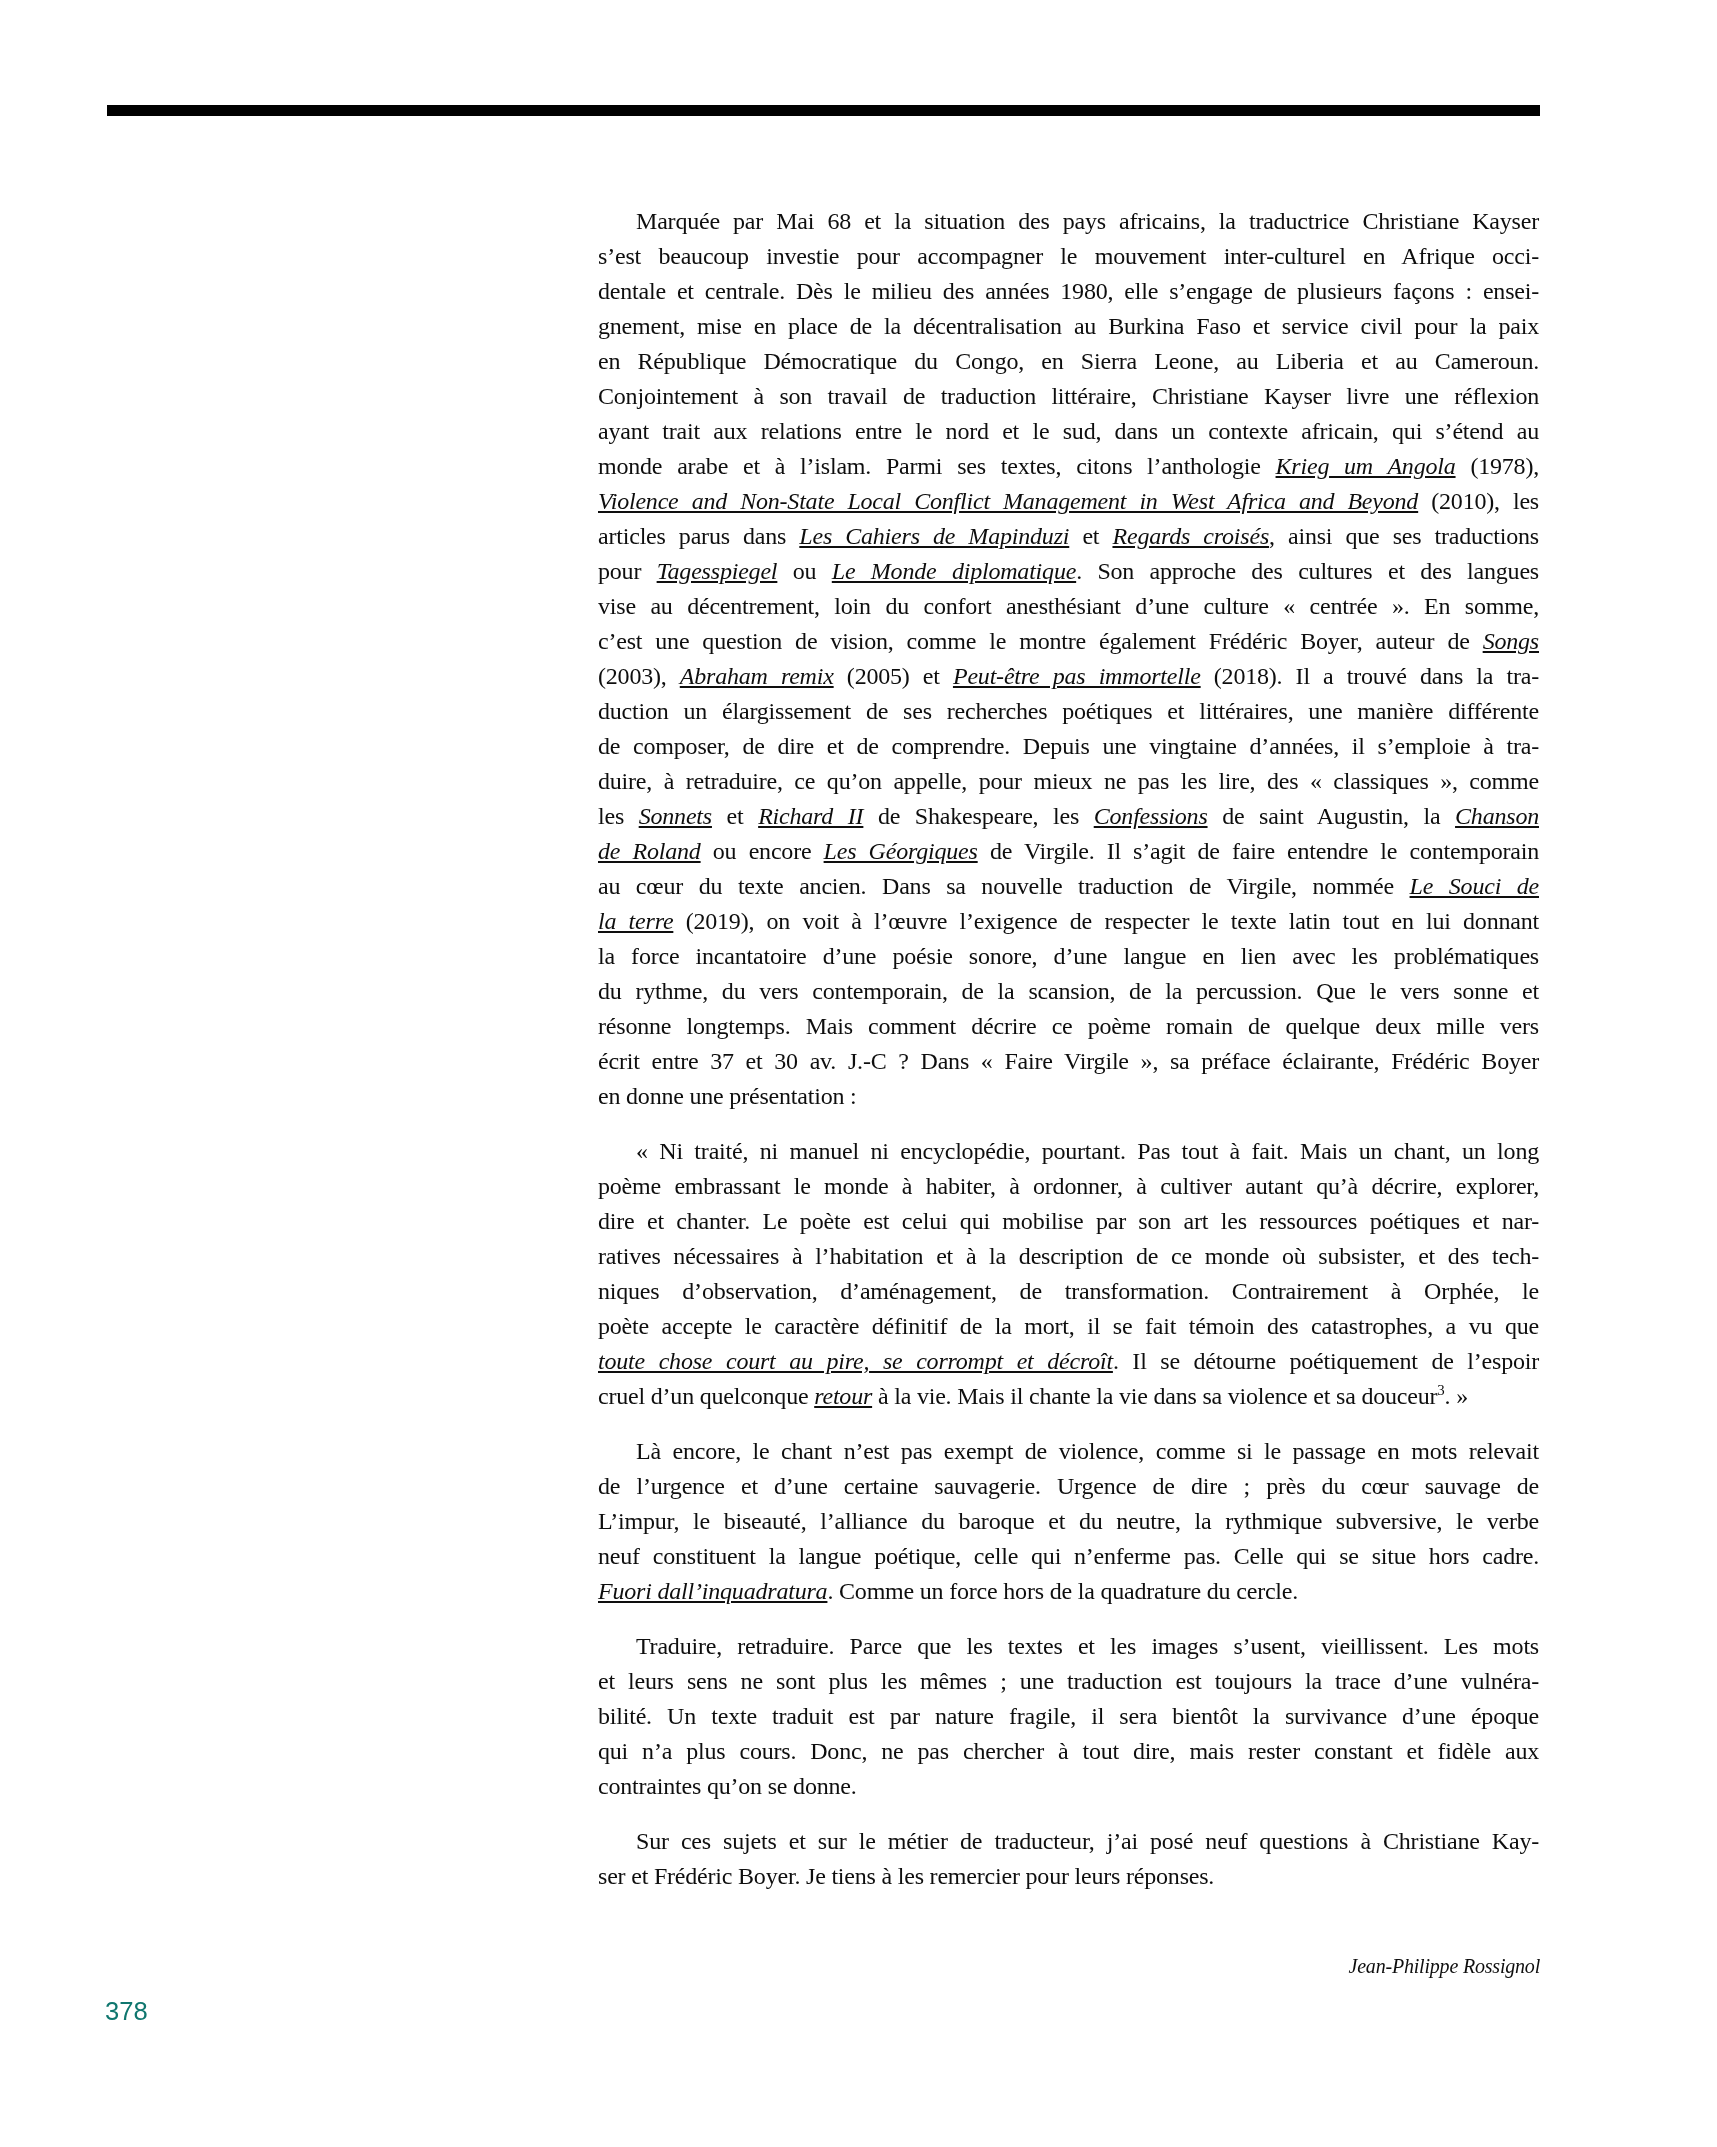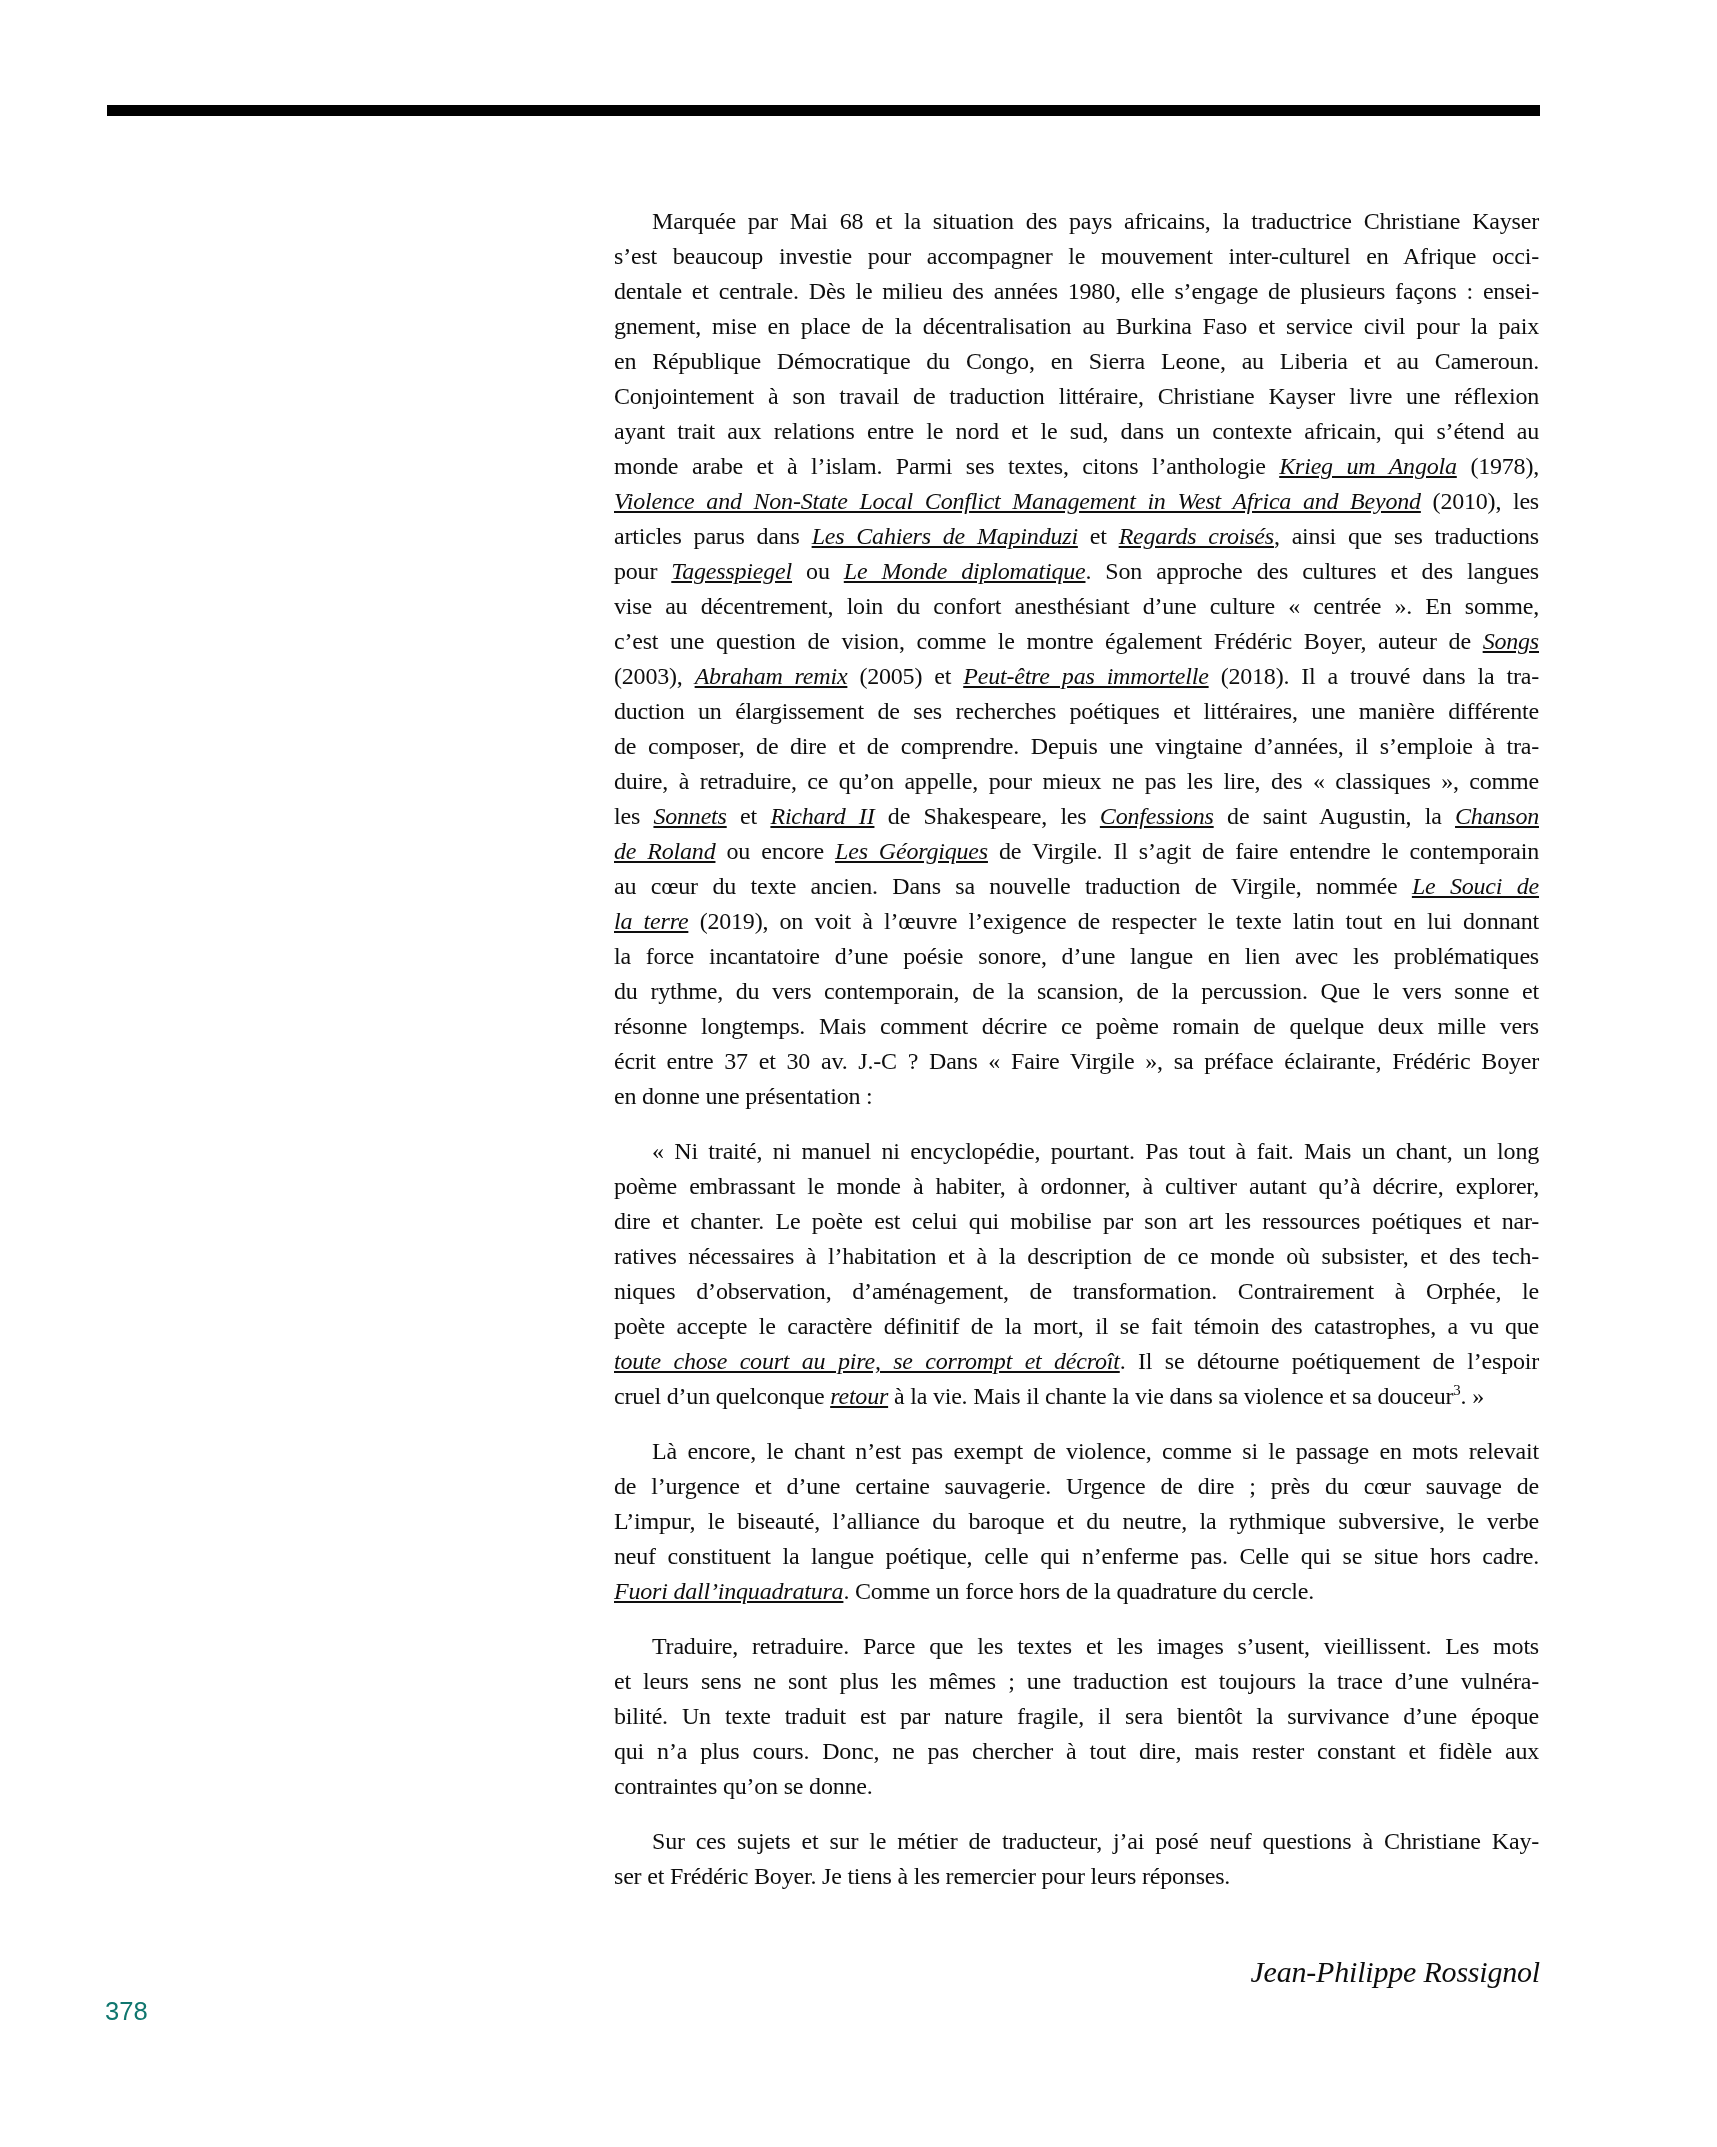--- a/index.html
+++ b/index.html
@@ -22,40 +22,40 @@
   }
   .text-block {
     position: absolute;
     left: 598px;
     top: 204px;
     width: 941px;
     font-size: 24px;
     line-height: 35px;
     letter-spacing: -0.2px;
   }
-  .para { margin: 0 0 20px 16px; }
+  .para { margin: 0 0 20px 0; }
   .para:last-child { margin-bottom: 0; }
   .line {
     text-align: justify;
     text-align-last: justify;
     white-space: normal;
   }
   .line.first { text-indent: 38px; }
   .line.para-end { text-align-last: left; }
   .it { font-style: italic; text-decoration: underline; }
   .sup {
     font-size: 0.62em;
     vertical-align: super;
     line-height: 0;
   }
   .signature {
     position: absolute;
     top: 1955px;
     right: 178px;
-    font-size: 30px;
+    font-size: 20px;
     font-style: italic;
     letter-spacing: -0.2px;
   }
   .page-number {
     position: absolute;
     left: 105px;
     top: 1997px;
     font-family: "Liberation Sans", "DejaVu Sans", sans-serif;
     font-size: 25.6px;
     color: #0f766e;

